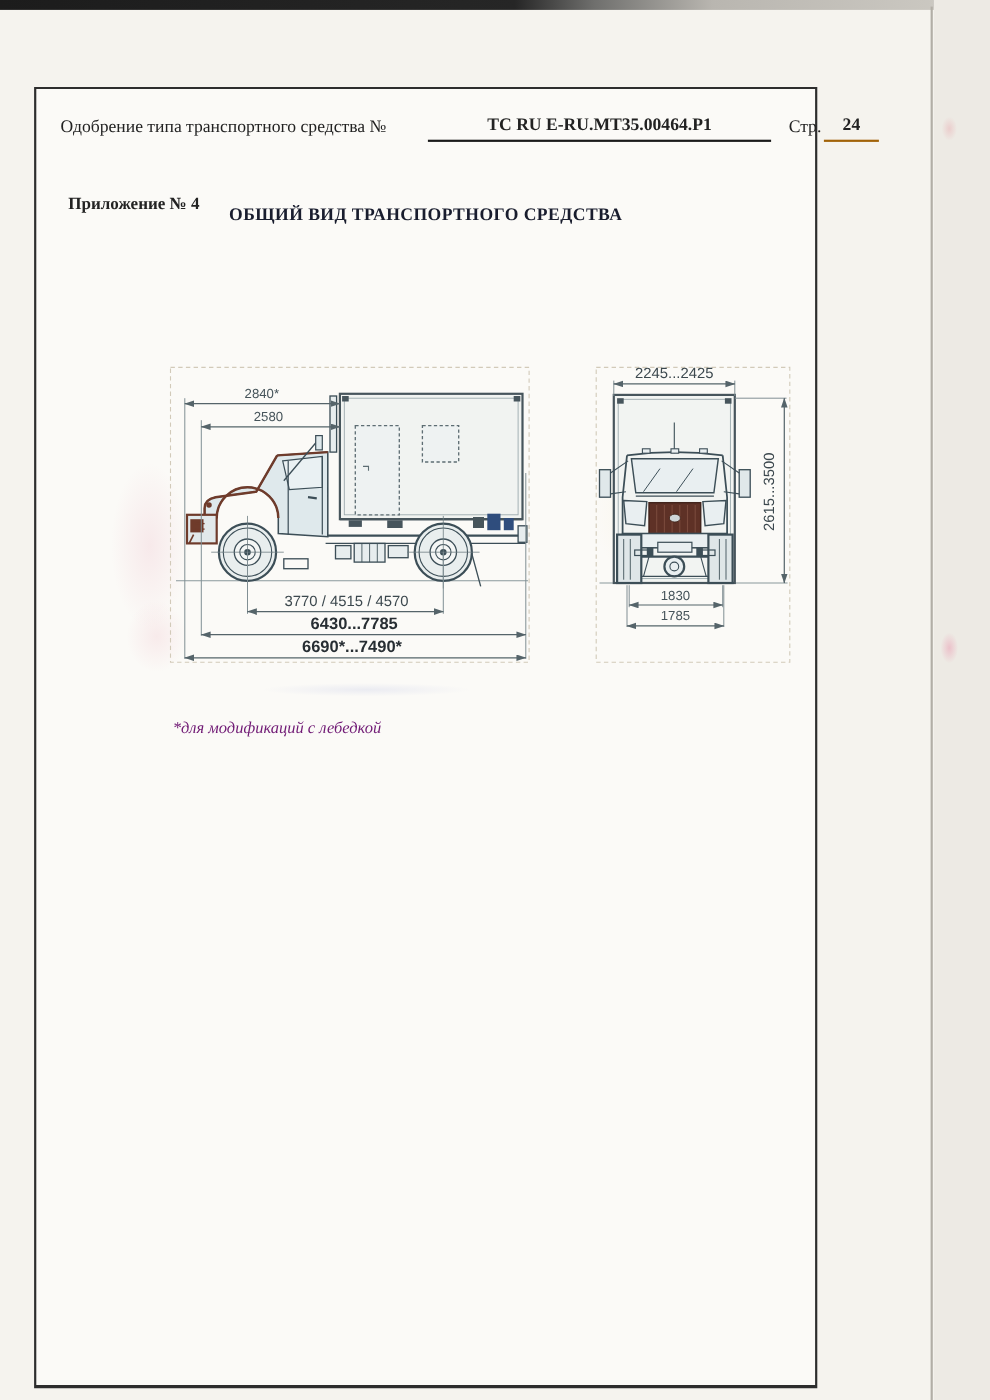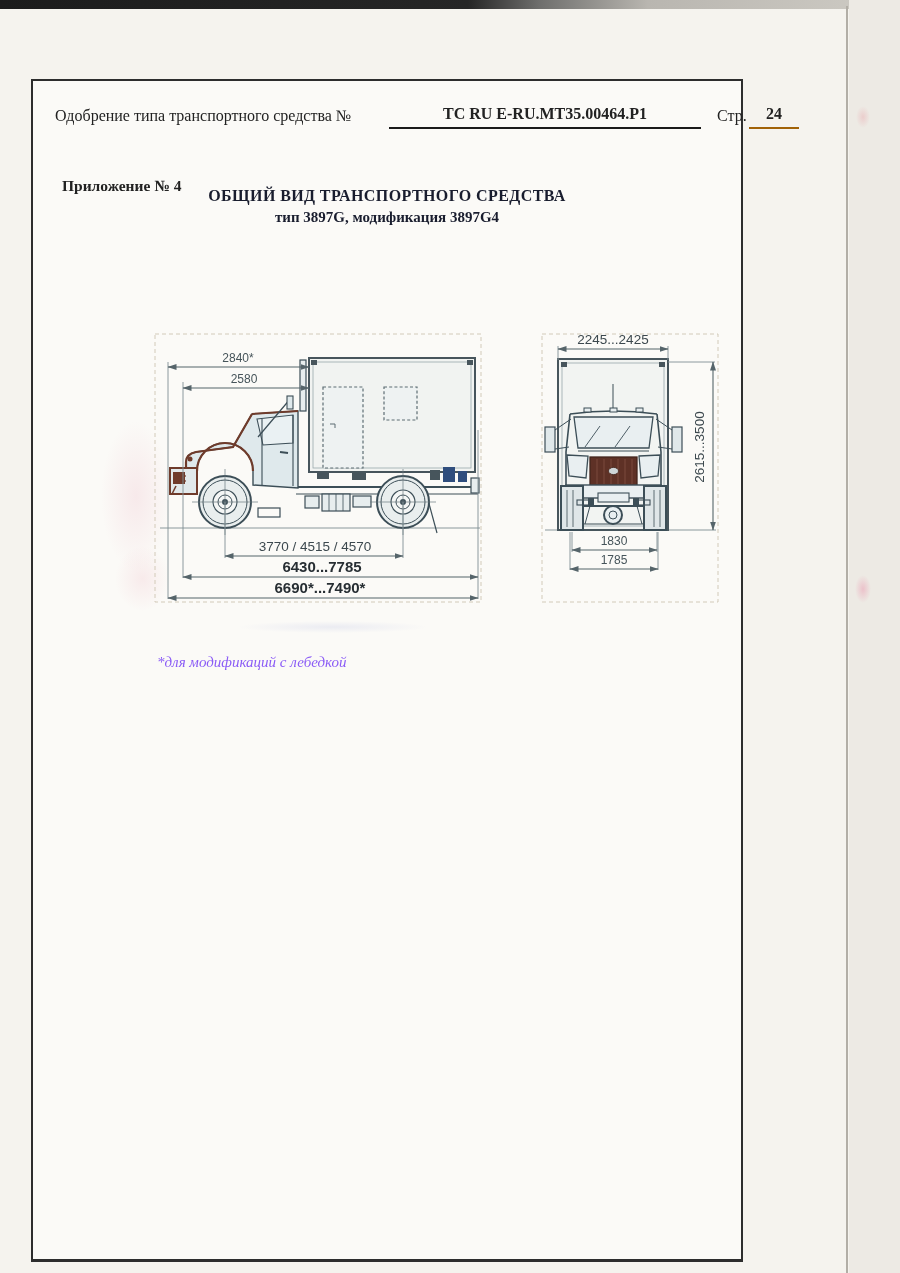--- a/index.html
+++ b/index.html
@@ -36,21 +36,21 @@
   .hdr-page-num{
     position:absolute;left:716px;top:24px;width:50px;height:22px;
     text-align:center;font-weight:bold;font-size:16px;
     border-bottom:2px solid #a16207;
   }
   .attachment{position:absolute;left:29px;top:48px;font-size:15.5px;font-weight:bold;margin-top:48px;}
   .title-block{position:absolute;left:0;top:86px;width:100%;text-align:center;color:#191d2e;margin-top:20px;}
   .title-line1{font-size:16px;font-weight:bold;letter-spacing:.4px;}
   .title-line2{font-size:15px;font-weight:bold;margin-top:4px;}
   .drawing-svg{position:absolute;left:117px;top:249px;width:580px;height:290px;}
-  .footnote{position:absolute;left:124px;top:573px;font-size:15px;font-style:italic;color:#8b5cf6;}
+  .footnote{position:absolute;left:124px;top:573px;font-size:15px;font-style:italic;color:#701a75;}
   .blob{position:absolute;border-radius:50%;pointer-events:none;}
   svg text{font-family:"Liberation Sans", sans-serif;}
   .dim-sm{font-size:12px;fill:#46545a;}
   .dim-md{font-size:13.5px;fill:#3c484e;}
   .dim-lg{font-size:15px;fill:#272e33;font-weight:bold;}
 </style>
 </head>
 <body>
 
 <div class="scan-band"></div>
@@ -63,21 +63,20 @@
 <div class="doc-frame">
 
   <span class="hdr-label">Одобрение типа транспортного средства №</span>
   <span class="hdr-number">ТС RU E-RU.MT35.00464.P1</span>
   <span class="hdr-page-label">Стр.</span>
   <span class="hdr-page-num">24</span>
   <div class="attachment">Приложение № 4</div>
 
   <div class="title-block">
     <div class="title-line1">ОБЩИЙ ВИД ТРАНСПОРТНОГО СРЕДСТВА</div>
-    <div class="title-line2">тип 3897G, модификация 3897G4</div>
   </div>
 
   <div class="blob" style="left:68px;top:340px;width:70px;height:150px;background:radial-gradient(closest-side,rgba(228,150,172,.17),rgba(228,150,172,0));"></div>
   <div class="blob" style="left:82px;top:465px;width:55px;height:65px;background:radial-gradient(closest-side,rgba(228,140,160,.14),rgba(228,140,160,0));"></div>
   <div class="blob" style="left:505px;top:320px;width:120px;height:130px;background:radial-gradient(closest-side,rgba(238,210,140,.14),rgba(238,210,140,0));"></div>
   <div class="blob" style="left:205px;top:540px;width:190px;height:12px;background:radial-gradient(closest-side,rgba(150,160,215,.16),rgba(150,160,215,0));border-radius:6px;"></div>
 
   <svg class="drawing-svg" viewBox="150 330 580 290" xmlns="http://www.w3.org/2000/svg">
     <defs>
       <marker id="arr" markerWidth="10" markerHeight="8" refX="8.5" refY="3" orient="auto-start-reverse" markerUnits="userSpaceOnUse">

